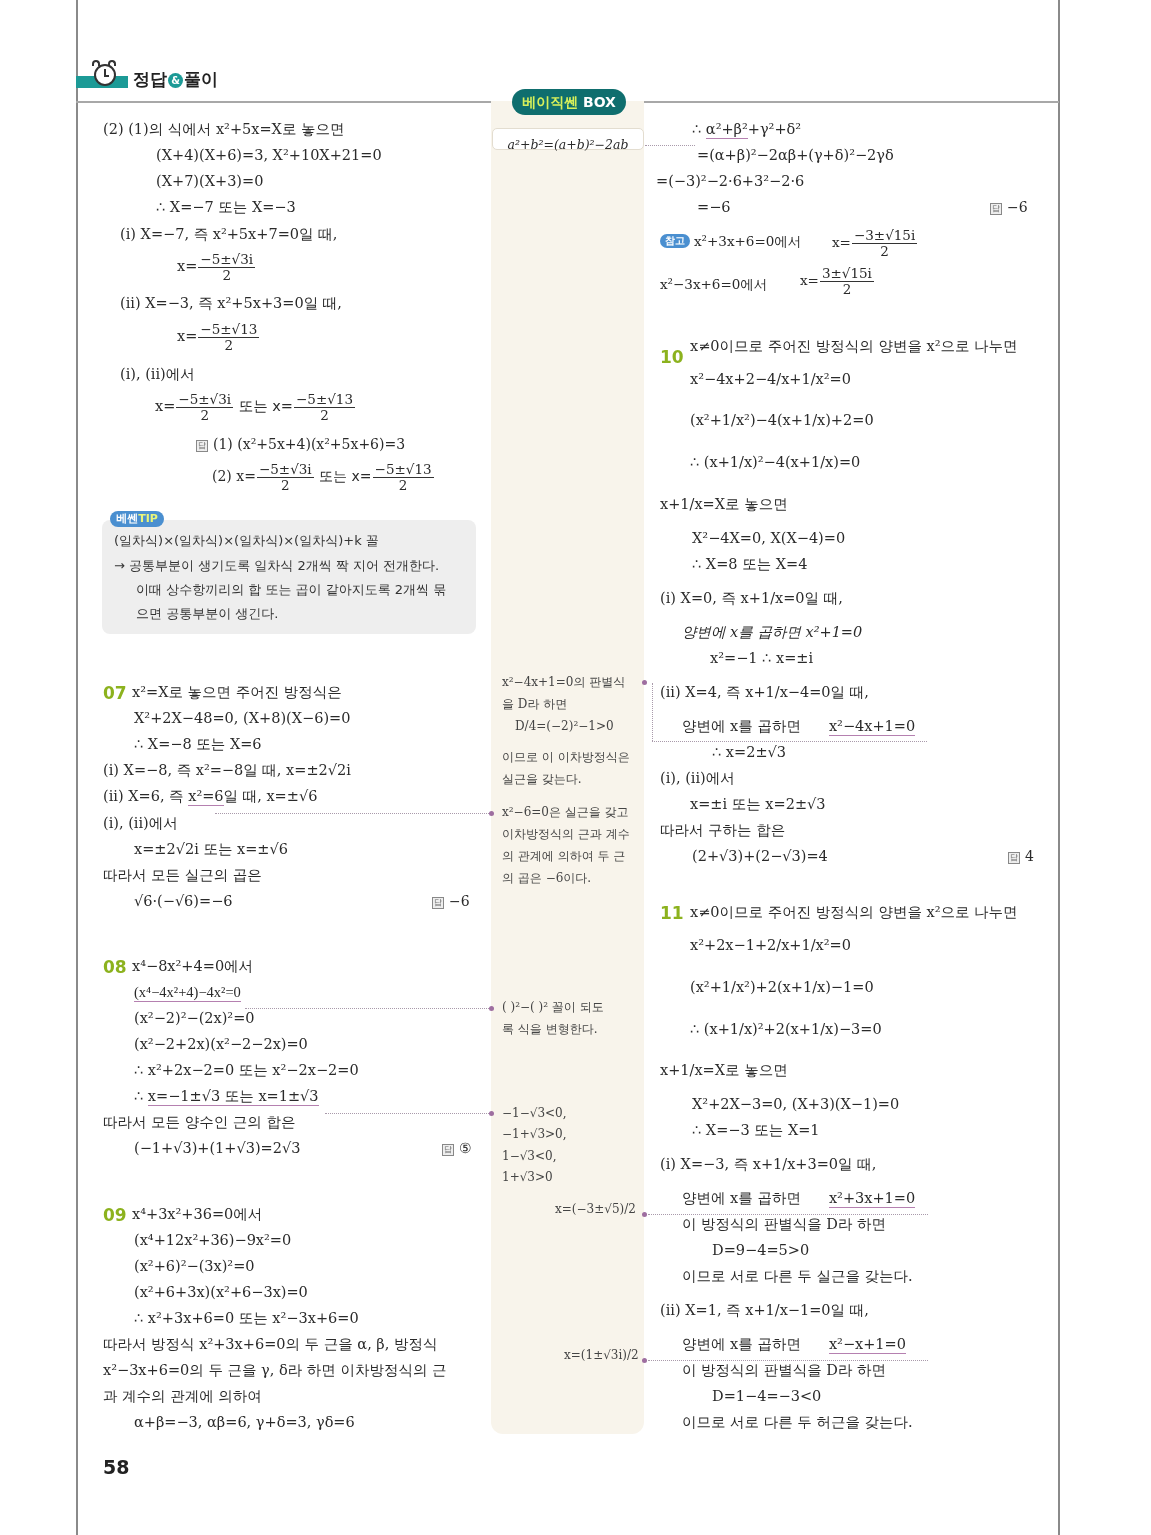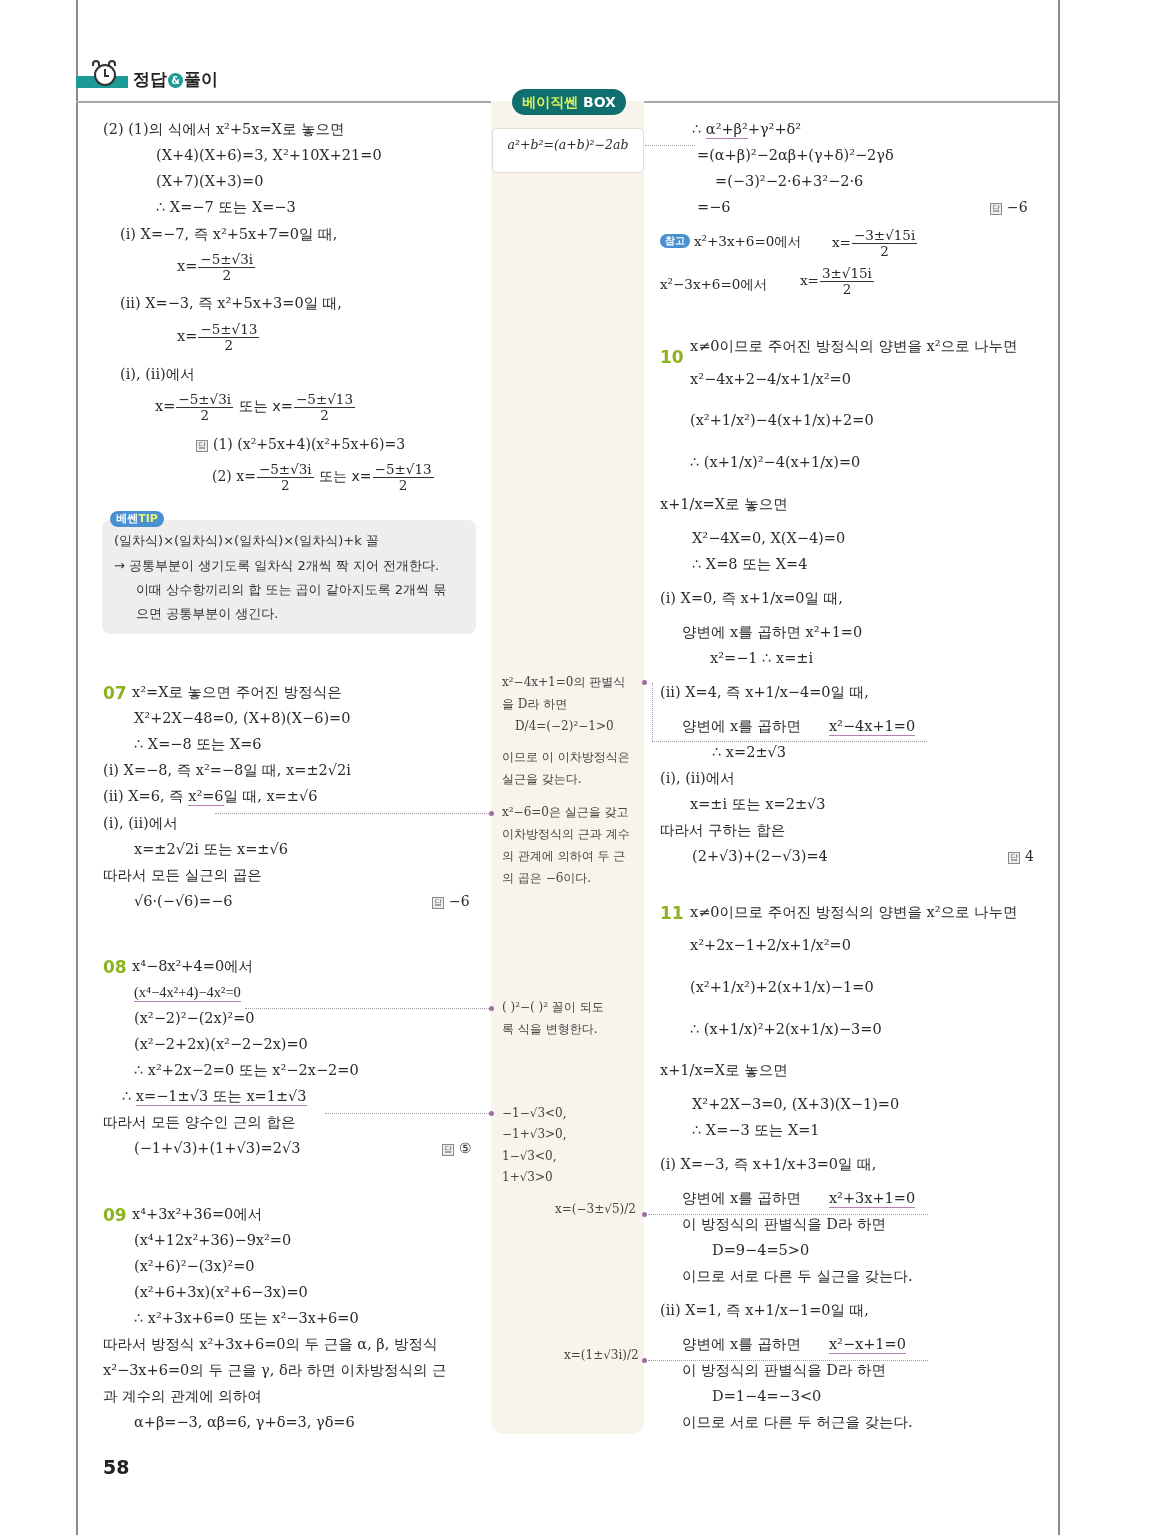--- a/index.html
+++ b/index.html
@@ -14,21 +14,21 @@
   .clock:before { content: ""; position: absolute; left: 8px; top: 3px; width: 1.5px; height: 7px; background: #333; }
   .clock:after { content: ""; position: absolute; left: 8px; top: 9px; width: 5px; height: 1.5px; background: #333; }
   .clock-bell-l, .clock-bell-r { position: absolute; top: 60px; width: 8px; height: 6px; border: 2px solid #333; border-bottom: none; border-radius: 6px 6px 0 0; background:#fff; }
   .clock-bell-l { left: 92px; } .clock-bell-r { left: 108px; }
   .header-title { position: absolute; left: 133px; top: 68px; font-family: "DejaVu Sans", sans-serif; font-weight: bold; font-size: 17px; color: #222; }
   .header-title .amp { display: inline-block; width: 15px; height: 15px; border-radius: 50%; background: #1c9a96; color: #fff; font-size: 10px; text-align: center; line-height: 15px; vertical-align: 1px; margin: 0 1px; }
 
   .mid-col { position: absolute; left: 491px; top: 101px; width: 153px; height: 1333px; background: #f8f4eb; border-radius: 0 0 12px 12px; }
   .box-badge { position: absolute; left: 512px; top: 89px; width: 114px; height: 26px; border-radius: 13px; background: #0f6e6e; color: #fff; font-family: "DejaVu Sans", sans-serif; font-weight: bold; font-size: 14px; text-align: center; line-height: 26px; }
   .box-badge .kr { color: #d8f05a; }
-  .formula-card { position: absolute; left: 492px; top: 128px; width: 152px; height: 45px; background: #fff; border: 1px solid #e3ddd0; border-radius: 5px; font-size: 12.5px; font-style: italic; text-align: center; line-height: 32px; }
+  .formula-card { position: absolute; left: 492px; top: 128px; width: 152px; height: 22px; background: #fff; border: 1px solid #e3ddd0; border-radius: 5px; font-size: 12.5px; font-style: italic; text-align: center; line-height: 32px; }
 
   .t { position: absolute; white-space: nowrap; line-height: 1.2; }
   .kr { font-family: "DejaVu Sans", sans-serif; }
   .num { font-family: "DejaVu Sans", sans-serif; font-weight: bold; color: #8cb21e; font-size: 17px; }
   .side { font-size: 12px; color: #444; line-height: 1.2; }
   .ans { font-size: 14px; }
   .ans-icon { display: inline-block; width: 12px; height: 12px; border: 1px solid #888; background: #eee; font-size: 8px; line-height: 10px; text-align: center; vertical-align: 1px; margin-right: 5px; font-family: "DejaVu Sans", sans-serif; color: #666; }
   .u { border-bottom: 1.5px solid #b580b0; padding-bottom: 1px; }
   .dots { position: absolute; height: 0; border-top: 1px dotted #a99aab; }
   .dot { position: absolute; width: 5px; height: 5px; border-radius: 50%; background: #9e6ea0; }
@@ -122,21 +122,21 @@
 <div class="t ans" style="left:432px;top:893px;"><span class="ans-icon">답</span><span>−6</span></div>
 
 <div class="t num" style="left:103px;top:957px;">08</div>
 <div class="t" style="left:132px;top:958px;">x⁴−8x²+4=0에서</div>
 <div class="t" style="left:134px;top:984px;font-family:Liberation Serif, serif;"><span class="u">(x⁴−4x²+4)−4x²=0</span></div>
 <div class="dots" style="left:245px;top:1008px;width:248px;"></div>
 <div class="dot" style="left:489px;top:1006px;"></div>
 <div class="t" style="left:134px;top:1010px;">(x²−2)²−(2x)²=0</div>
 <div class="t" style="left:134px;top:1036px;">(x²−2+2x)(x²−2−2x)=0</div>
 <div class="t" style="left:134px;top:1062px;">∴ x²+2x−2=0 또는 x²−2x−2=0</div>
-<div class="t" style="left:122px;top:1088px;"><span>∴ </span><span class="u">x=−1±√3 또는 x=1±√3</span></div>
+<div class="t" style="left:134px;top:1088px;"><span>∴ </span><span class="u">x=−1±√3 또는 x=1±√3</span></div>
 <div class="dots" style="left:325px;top:1113px;width:168px;"></div>
 <div class="dot" style="left:489px;top:1111px;"></div>
 <div class="t" style="left:103px;top:1114px;">따라서 모든 양수인 근의 합은</div>
 <div class="t" style="left:134px;top:1140px;">(−1+√3)+(1+√3)=2√3</div>
 <div class="t ans" style="left:442px;top:1140px;"><span class="ans-icon">답</span><span>⑤</span></div>
 
 <div class="t num" style="left:103px;top:1205px;">09</div>
 <div class="t" style="left:132px;top:1206px;">x⁴+3x²+36=0에서</div>
 <div class="t" style="left:134px;top:1232px;">(x⁴+12x²+36)−9x²=0</div>
 <div class="t" style="left:134px;top:1258px;">(x²+6)²−(3x)²=0</div>
@@ -173,21 +173,21 @@
 
 <div class="t side" style="left:555px;top:1202px;">x=(−3±√5)/2</div>
 <div class="dot" style="left:642px;top:1212px;"></div>
 <div class="dots" style="left:648px;top:1214px;width:280px;"></div>
 <div class="t side" style="left:564px;top:1348px;">x=(1±√3i)/2</div>
 <div class="dot" style="left:642px;top:1358px;"></div>
 <div class="dots" style="left:648px;top:1360px;width:280px;"></div>
 
 <div class="t" style="left:692px;top:121px;"><span>∴ </span><span class="u">α²+β²</span><span>+γ²+δ²</span></div>
 <div class="t" style="left:697px;top:147px;">=(α+β)²−2αβ+(γ+δ)²−2γδ</div>
-<div class="t" style="left:715px;top:173px;">=(−3)²−2·6+3²−2·6</div>
+<div class="t" style="left:656px;top:173px;">=(−3)²−2·6+3²−2·6</div>
 <div class="t" style="left:697px;top:199px;">=−6</div>
 <div class="t ans" style="left:990px;top:199px;"><span class="ans-icon">답</span><span>−6</span></div>
 <div class="t" style="left:660px;top:233px;font-size:13.5px;">
   <span class="ref-badge">참고</span><span>x²+3x+6=0에서</span>
 </div>
 <div class="t" style="left:832px;top:228px;font-size:13.5px;"><span>x=</span><span class="frac">
       <span class="n">−3±√15i</span>
       <span>2</span>
     </span></div>
 <div class="t" style="left:660px;top:276px;font-size:13.5px;">x²−3x+6=0에서</div>
@@ -198,21 +198,21 @@
 
 <div class="t num" style="left:660px;top:347px;">10</div>
 <div class="t" style="left:690px;top:338px;">x≠0이므로 주어진 방정식의 양변을 x²으로 나누면</div>
 <div class="t" style="left:690px;top:371px;">x²−4x+2−4/x+1/x²=0</div>
 <div class="t" style="left:690px;top:412px;">(x²+1/x²)−4(x+1/x)+2=0</div>
 <div class="t" style="left:690px;top:454px;">∴ (x+1/x)²−4(x+1/x)=0</div>
 <div class="t" style="left:660px;top:496px;">x+1/x=X로 놓으면</div>
 <div class="t" style="left:692px;top:530px;">X²−4X=0,      X(X−4)=0</div>
 <div class="t" style="left:692px;top:556px;">∴ X=8 또는 X=4</div>
 <div class="t" style="left:660px;top:590px;">(i) X=0, 즉 x+1/x=0일 때,</div>
-<div class="t" style="left:682px;top:624px;">양변에 x를 곱하면      x²+1=0</div>
+<div class="t" style="left:682px;top:624px;font-style:italic;">양변에 x를 곱하면      x²+1=0</div>
 <div class="t" style="left:710px;top:650px;">x²=−1      ∴ x=±i</div>
 <div class="t" style="left:660px;top:684px;">(ii) X=4, 즉 x+1/x−4=0일 때,</div>
 <div class="t" style="left:682px;top:718px;"><span>양변에 x를 곱하면</span><span style="display:inline-block;width:28px;"></span><span class="u">x²−4x+1=0</span></div>
 <div class="t" style="left:712px;top:744px;">∴ x=2±√3</div>
 <div class="t" style="left:660px;top:770px;">(i), (ii)에서</div>
 <div class="t" style="left:690px;top:796px;">x=±i 또는 x=2±√3</div>
 <div class="t" style="left:660px;top:822px;">따라서 구하는 합은</div>
 <div class="t" style="left:692px;top:848px;">(2+√3)+(2−√3)=4</div>
 <div class="t ans" style="left:1008px;top:848px;"><span class="ans-icon">답</span><span>4</span></div>
 

